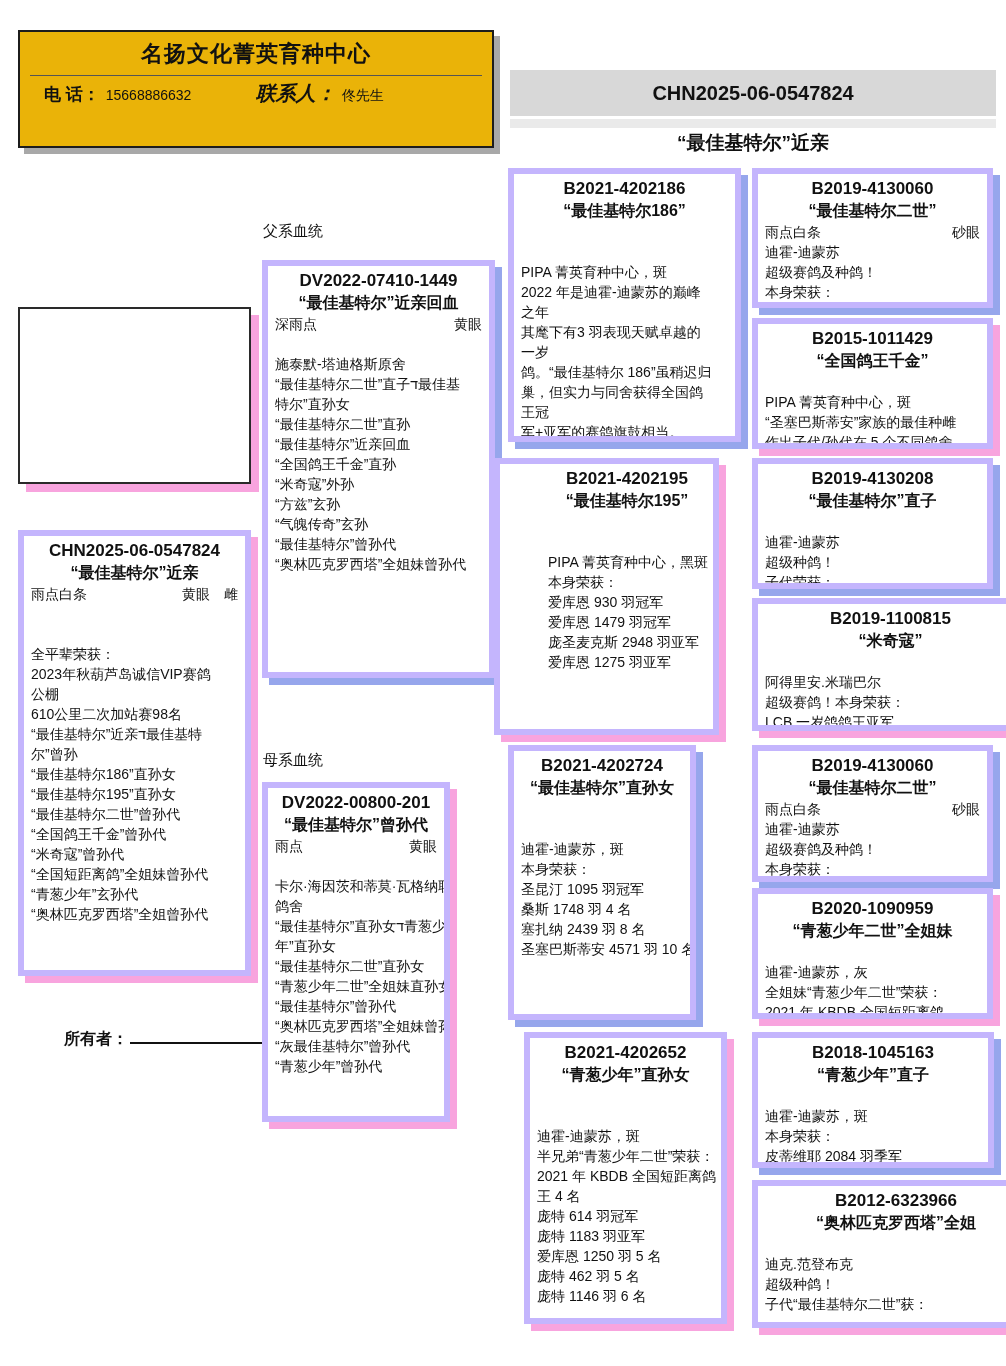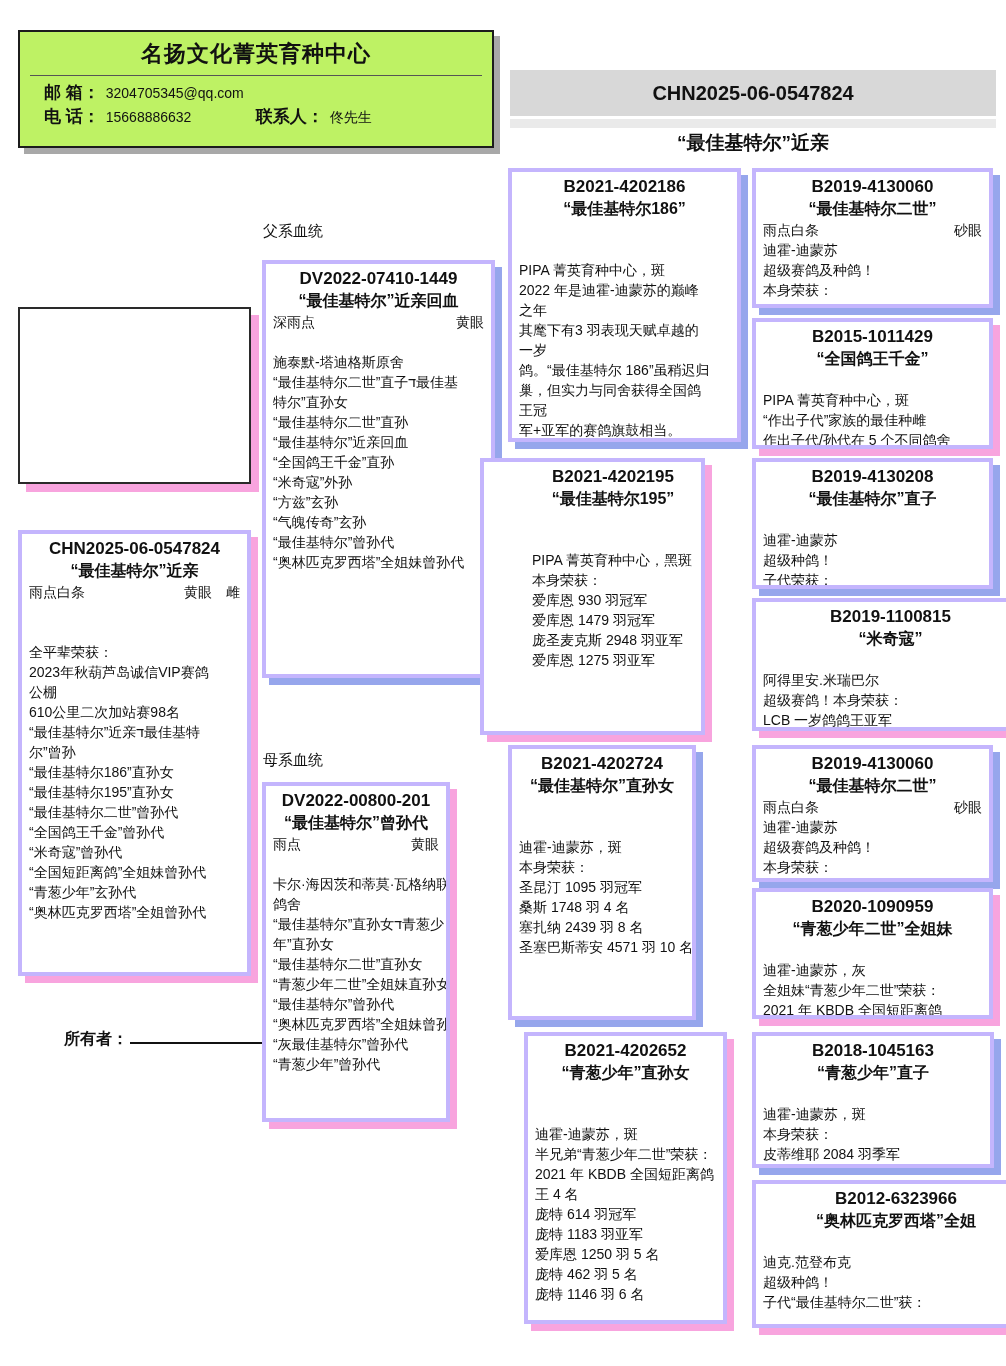--- a/index.html
+++ b/index.html
@@ -3,29 +3,29 @@
 <meta charset="utf-8">
 <style>
   html,body{margin:0;padding:0;}
   body{
     width:1006px;height:1366px;position:relative;background:#ffffff;
     font-family:"Liberation Sans","DejaVu Sans",sans-serif;color:#111;
   }
   
   #header-box{
     position:absolute;left:18px;top:30px;width:476px;height:118px;
-    background:#bef264;border:2px solid #1c1c1c;box-shadow:6px 6px 0 var(--gray,#a8a8a8);
+    background:#eab308;border:2px solid #1c1c1c;box-shadow:6px 6px 0 var(--gray,#a8a8a8);
     box-sizing:border-box;
   }
   #header-title{font-size:22px;font-weight:bold;text-align:center;padding-top:7px;letter-spacing:1px;}
   .hline{border-top:1px solid #555;margin:6px 10px 5px 10px;height:0;}
   .hrow{padding-left:24px;line-height:24px;white-space:nowrap;}
   .hlabel{font-weight:bold;font-size:17px;}
   .hvalue{font-size:14px;margin-left:6px;}
-  .hlabel2{font-weight:bold;font-size:17px;margin-left:60px;}
+  .hlabel2{font-weight:bold;font-size:20px;margin-left:60px;font-style:italic;}
   
   #ring-bar{
     position:absolute;left:510px;top:70px;width:486px;height:46px;background:var(--barbg,#d8d8d8);
     display:flex;align-items:center;justify-content:center;font-size:20px;font-weight:bold;
   }
   #ring-bar-strip{position:absolute;left:510px;top:119px;width:486px;height:9px;background:#eaeaea;}
   #main-subtitle{
     position:absolute;left:510px;top:130px;width:486px;text-align:center;
     font-size:19px;font-weight:bold;
   }
@@ -36,54 +36,51 @@
   }
   
   .section-label{position:absolute;font-size:15px;}
   #label-paternal{left:263px;top:222px;}
   #label-maternal{left:263px;top:751px;}
   #owner-line{position:absolute;left:64px;top:1028px;font-size:16px;}
   #owner-line .olabel{font-weight:bold;}
   .sig-line{display:inline-block;width:150px;height:14px;border-bottom:2px solid #111;margin-left:2px;}
   
   .pbox{
-    position:absolute;background:#fff;border:4px solid #c4b5fd;box-sizing:border-box;
+    position:absolute;background:#fff;border:6px solid #c4b5fd;box-sizing:border-box;
     padding:4px 7px 4px 7px;overflow:hidden;
   }
   .pbox.blue{box-shadow:7px 7px 0 var(--blue,#96a6ec);}
   .pbox.pink{box-shadow:7px 7px 0 var(--pink,#f8a4de);}
   .ring{font-size:17px;font-weight:bold;text-align:center;line-height:22px;white-space:nowrap;}
   .pname{font-size:16px;font-weight:bold;text-align:center;line-height:22px;white-space:nowrap;}
   .traits{display:flex;justify-content:space-between;font-size:14px;line-height:20px;}
   .bline{font-size:14px;line-height:20px;min-height:20px;white-space:nowrap;}
   #box-main  {left:18px; top:530px; width:233px;height:446px;}
   #box-father{left:262px;top:260px; width:233px;height:418px;}
   #box-mother{left:262px;top:782px; width:188px;height:340px;}
   #box-ff    {left:508px;top:168px; width:233px;height:274px;}
-  #box-fm    {left:480px;top:458px; width:225px;height:277px;padding-left:48px;}
+  #box-fm    {left:494px;top:458px; width:225px;height:277px;padding-left:48px;}
   #box-mf    {left:508px;top:745px; width:188px;height:275px;}
   #box-mm    {left:524px;top:1032px;width:203px;height:292px;}
   #box-fff   {left:752px;top:168px; width:241px;height:140px;}
   #box-ffm   {left:752px;top:318px; width:241px;height:131px;}
   #box-fmf   {left:752px;top:458px; width:241px;height:131px;}
   #box-fmm   {left:752px;top:598px; width:277px;height:133px;}
   #box-mff   {left:752px;top:745px; width:241px;height:137px;}
   #box-mfm   {left:752px;top:888px; width:241px;height:131px;}
   #box-mmf   {left:752px;top:1032px;width:242px;height:136px;}
   #box-mmm   {left:752px;top:1180px;width:288px;height:148px;}
 </style>
 </head>
 <body>
 
 <div id="header-box">
   <div id="header-title">名扬文化菁英育种中心</div>
   <div class="hline"></div>
-  <div class="hrow">
-    <span class="hlabel">邮 箱：</span><span class="hvalue">3204705345@qq.com</span>
-  </div>
   <div class="hrow">
     <span class="hlabel">电 话：</span><span class="hvalue">15668886632</span>
     <span class="hlabel2">联系人：</span><span class="hvalue">佟先生</span>
   </div>
 </div>
 
 <div id="ring-bar">CHN2025-06-0547824</div>
 <div id="ring-bar-strip"></div>
 <div id="main-subtitle">“最佳基特尔”近亲</div>
 
@@ -222,21 +219,21 @@
     </div>
     <div class="bline">迪霍-迪蒙苏</div>
     <div class="bline">超级赛鸽及种鸽！</div>
     <div class="bline">本身荣获：</div>
   </div>
 <div class="pbox pink" id="box-ffm">
     <div class="ring">B2015-1011429</div>
     <div class="pname">“全国鸽王千金”</div>
     <div class="bline"></div>
     <div class="bline">PIPA 菁英育种中心，斑</div>
-    <div class="bline">“作出子代”家族的最佳种雌</div>
+    <div class="bline">“圣塞巴斯蒂安”家族的最佳种雌</div>
     <div class="bline">作出子代/孙代在 5 个不同鸽舍</div>
   </div>
 <div class="pbox blue" id="box-fmf">
     <div class="ring">B2019-4130208</div>
     <div class="pname">“最佳基特尔”直子</div>
     <div class="bline"></div>
     <div class="bline">迪霍-迪蒙苏</div>
     <div class="bline">超级种鸽！</div>
     <div class="bline">子代荣获：</div>
   </div>

